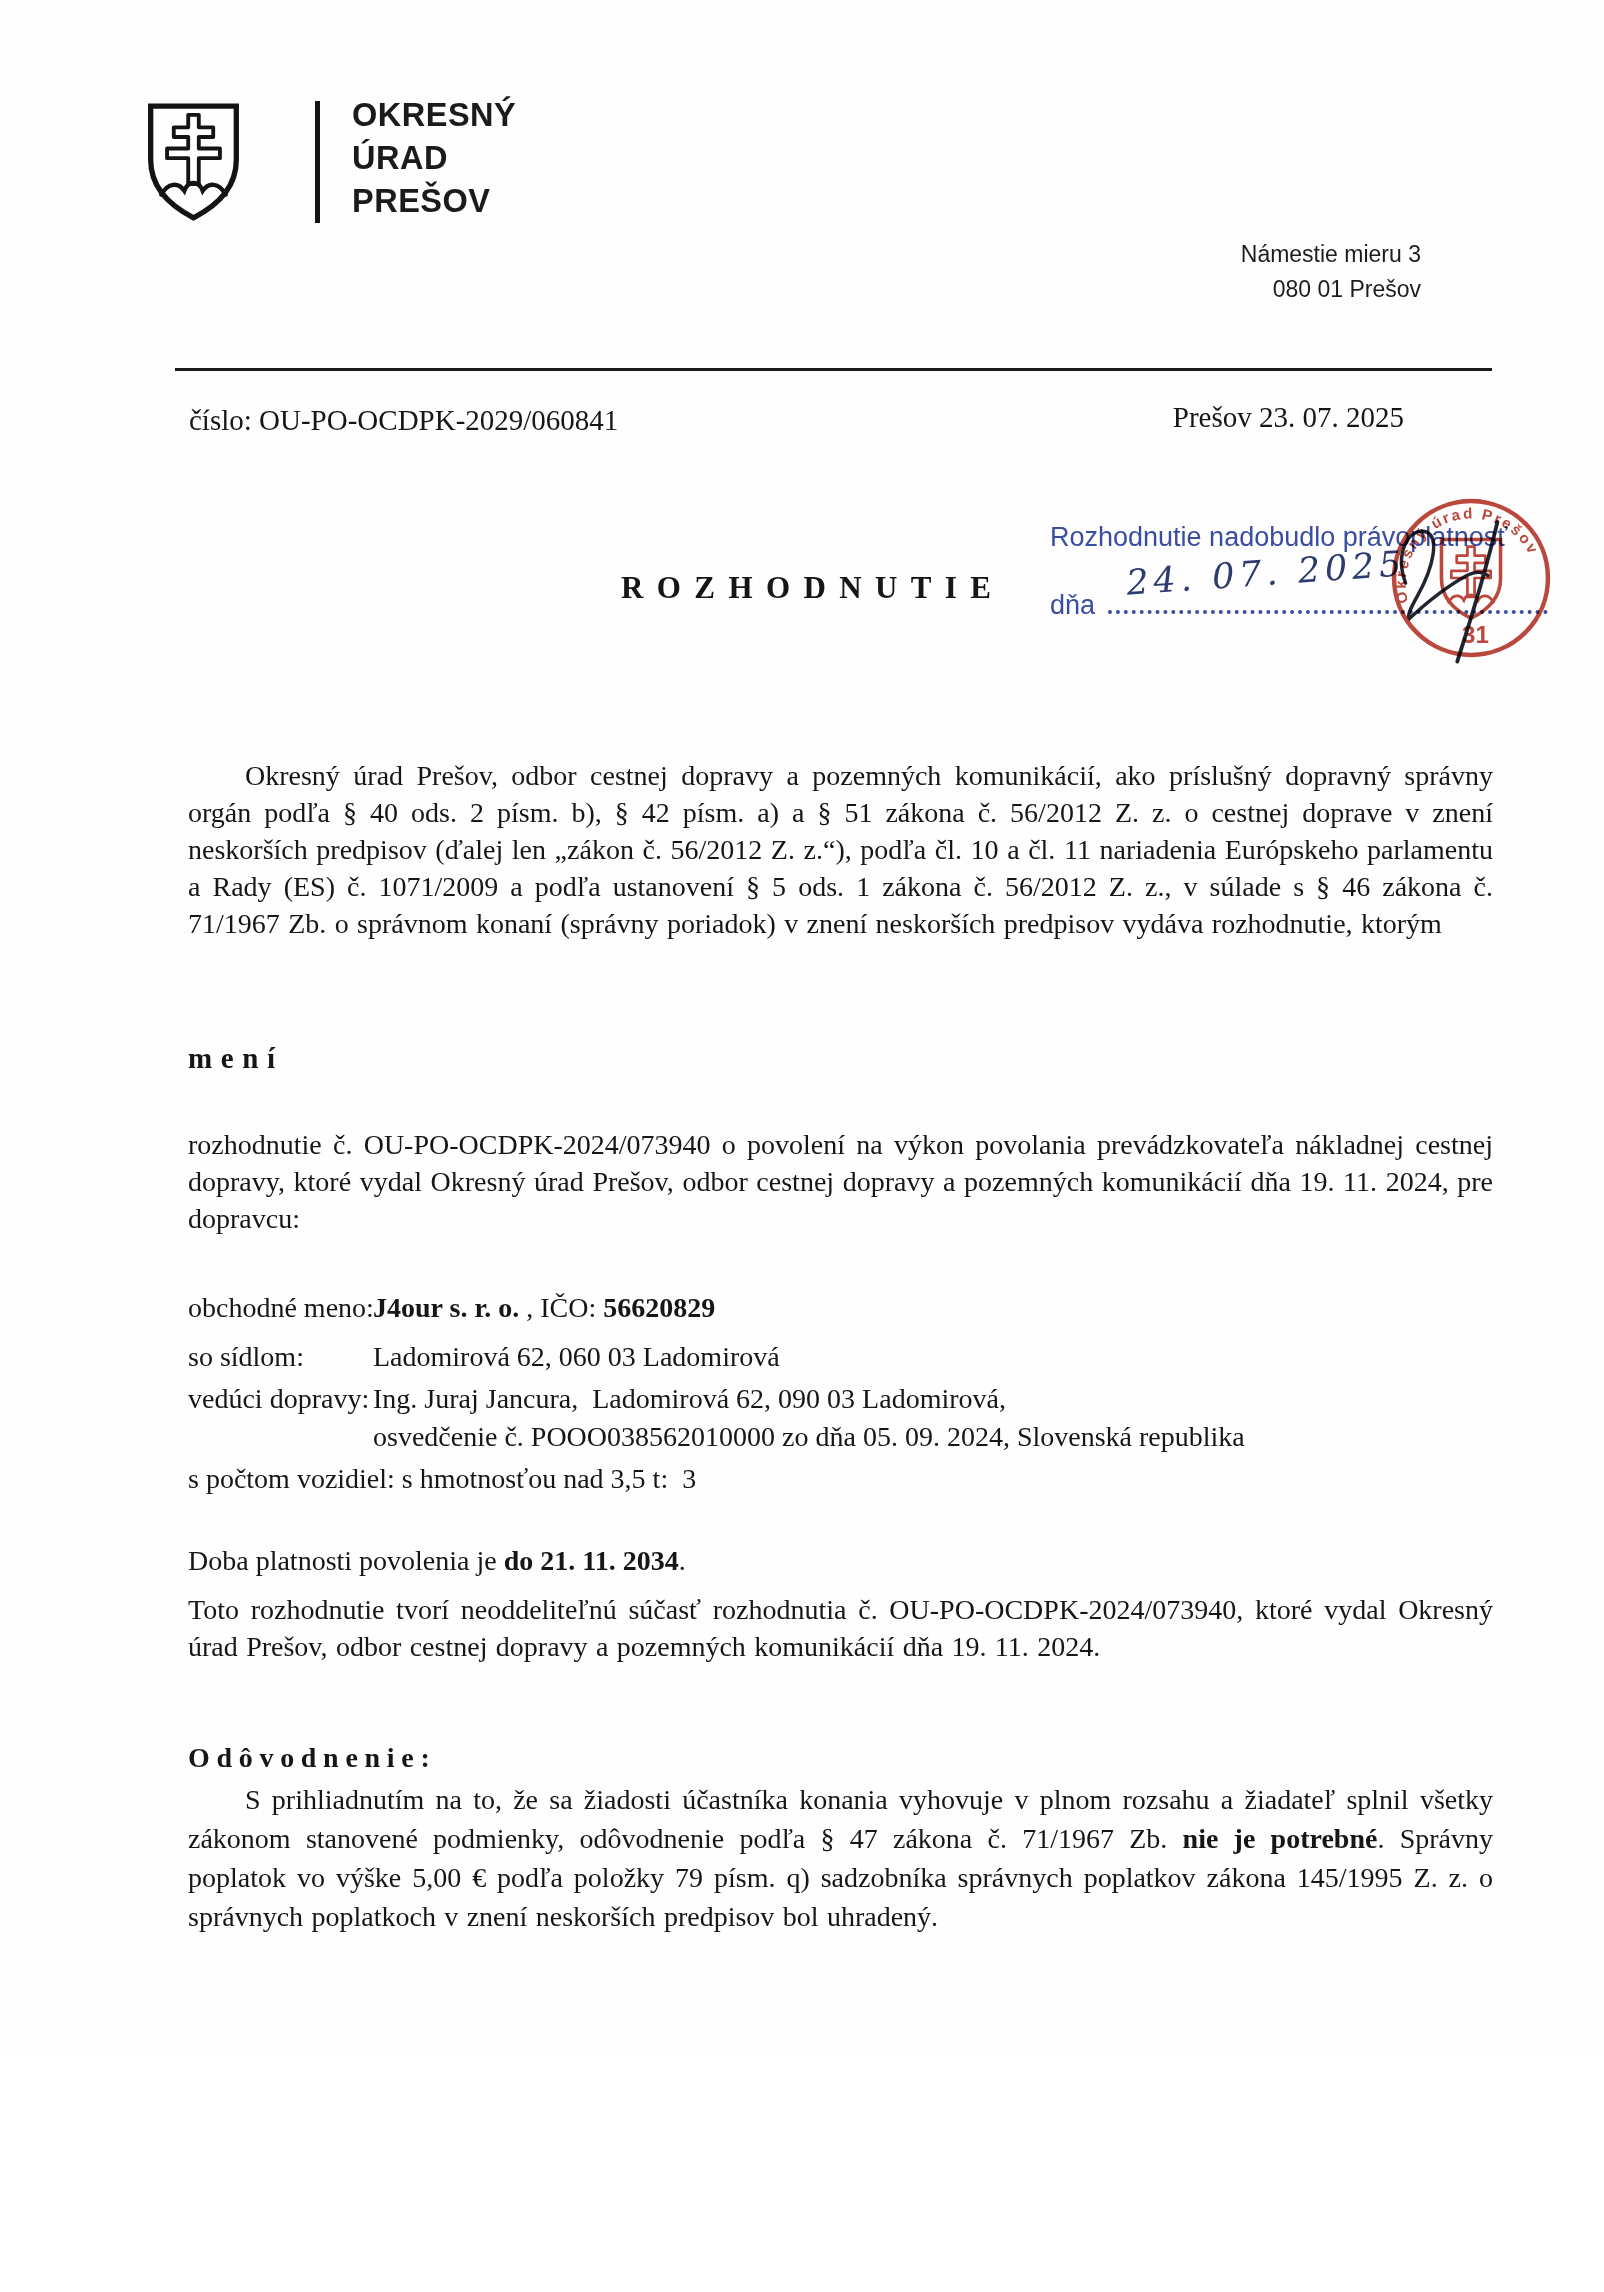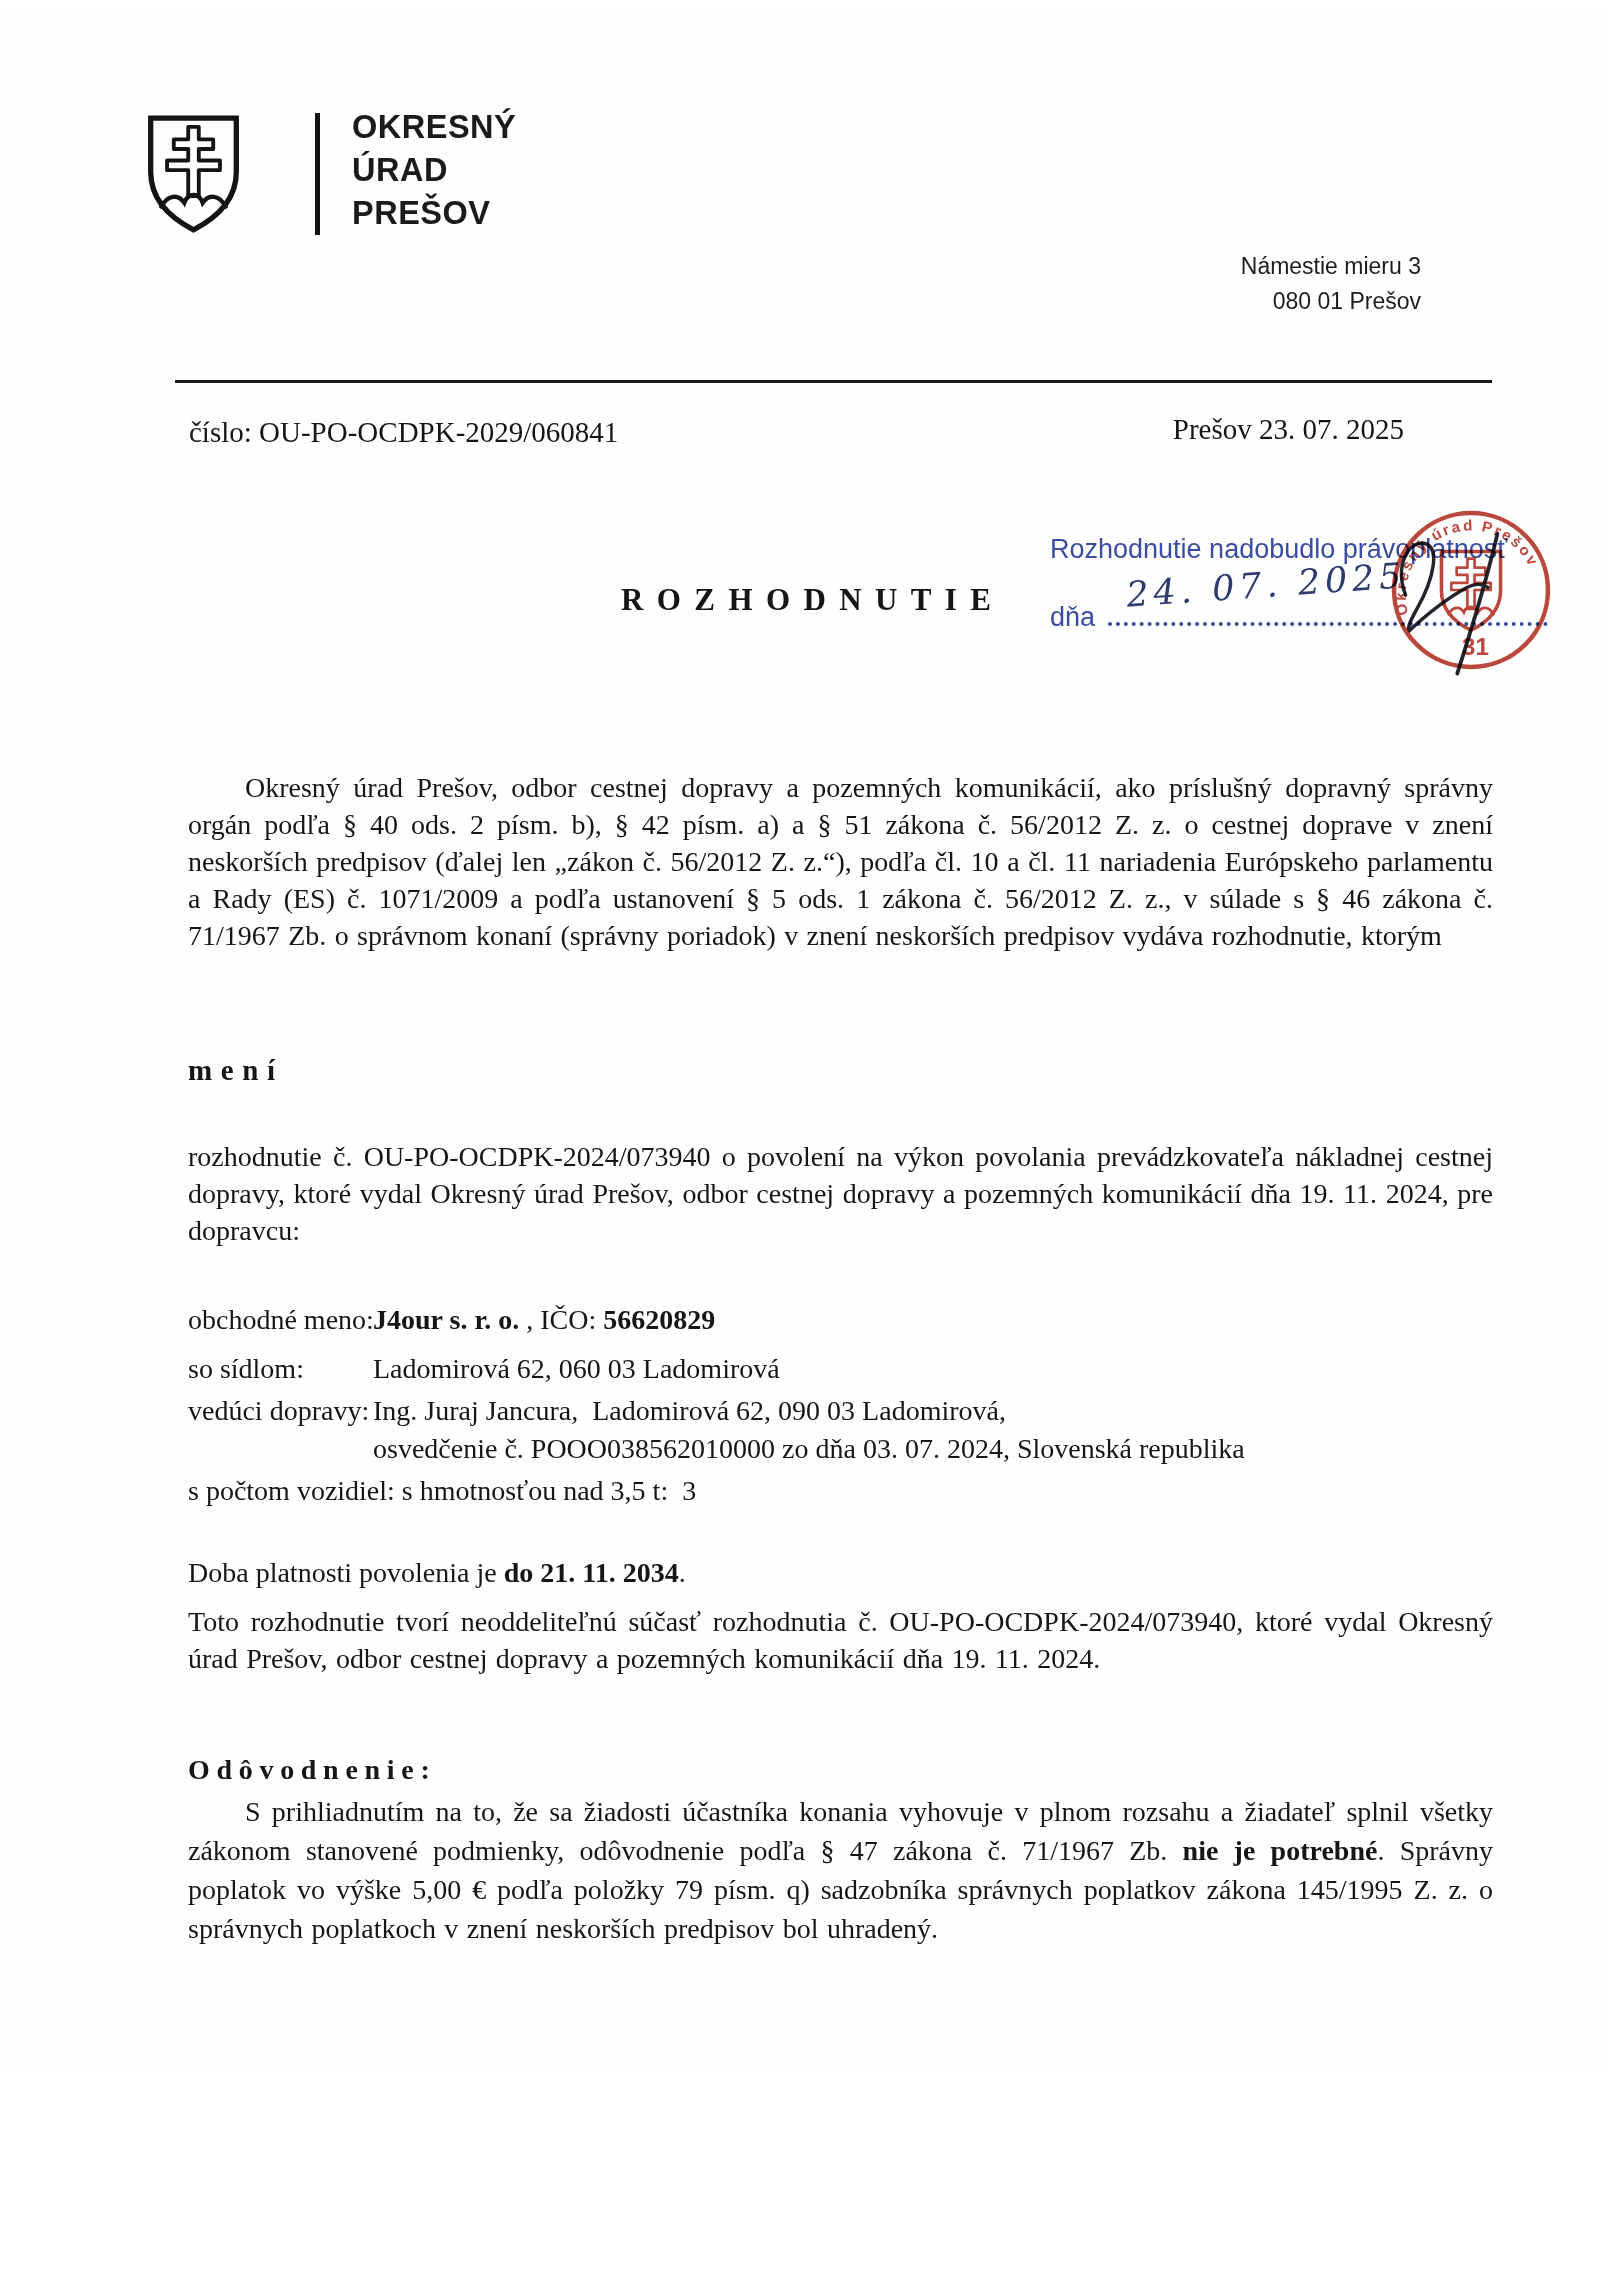--- a/index.html
+++ b/index.html
@@ -3,21 +3,20 @@
 <meta charset="utf-8">
 <style>
   html,body{margin:0;padding:0;background:#ffffff;}
   .page{
     position:relative;
     width:1605px;height:2055px;
     background:#fefefe;
     overflow:hidden;
     font-family:"Liberation Serif", serif;
     color:#161616;
-    margin-top:12px;
   }
   
   .emblem{position:absolute;left:143px;top:99px;width:101px;height:126px;}
   .logo-bar{position:absolute;left:315px;top:101px;width:4.8px;height:122px;background:#141414;}
   .office-name{
     position:absolute;left:352px;top:94px;
     font-family:"Liberation Sans", sans-serif;
     font-size:32.5px;font-weight:600;line-height:43px;letter-spacing:0.5px;color:#1b1b1b;
   }
   .dept{
@@ -150,21 +149,21 @@
   <div class="para p-amend">rozhodnutie č. OU-PO-OCDPK-2024/073940 o povolení na výkon povolania prevádzkovateľa nákladnej cestnej dopravy, ktoré vydal Okresný úrad Prešov, odbor cestnej dopravy a pozemných komunikácií dňa 19. 11. 2024, pre dopravcu:</div>
 
   <div class="row-label r1">obchodné meno:</div>
   <div class="row-value r1"><b>J4our s. r. o. </b><span>, IČO: </span><b>56620829</b></div>
 
   <div class="row-label r2">so sídlom:</div>
   <div class="row-value r2">Ladomirová 62, 060 03 Ladomirová</div>
 
   <div class="row-label r3">vedúci dopravy:</div>
   <div class="row-value r3">Ing. Juraj Jancura,&nbsp; Ladomirová 62, 090 03 Ladomirová,</div>
-  <div class="row-value r3b">osvedčenie č. POOO038562010000 zo dňa 03. 07. 2024, Slovenská republika</div>
+  <div class="row-value r3b">osvedčenie č. POOO038562010000 zo dňa 05. 09. 2024, Slovenská republika</div>
 
   <div class="vehicles">s počtom vozidiel: s hmotnosťou nad 3,5 t:&nbsp; 3</div>
 
   <div class="validity"><span>Doba platnosti povolenia je </span><b>do 21. 11. 2034</b><span>.</span></div>
 
   <div class="para p-integral">Toto rozhodnutie tvorí neoddeliteľnú súčasť rozhodnutia č. OU-PO-OCDPK-2024/073940, ktoré vydal Okresný úrad Prešov, odbor cestnej dopravy a pozemných komunikácií dňa 19. 11. 2024.</div>
 
   <div class="odov-heading">Odôvodnenie:</div>
   <div class="para indent p-odov"><span>S prihliadnutím na to, že sa žiadosti účastníka konania vyhovuje v plnom rozsahu a žiadateľ splnil všetky zákonom stanovené podmienky, odôvodnenie podľa § 47 zákona č. 71/1967 Zb. </span><b>nie je potrebné</b><span>. Správny poplatok vo výške 5,00 € podľa položky 79 písm. q) sadzobníka správnych poplatkov zákona 145/1995 Z. z. o správnych poplatkoch v znení neskorších predpisov bol uhradený.</span></div>
 

